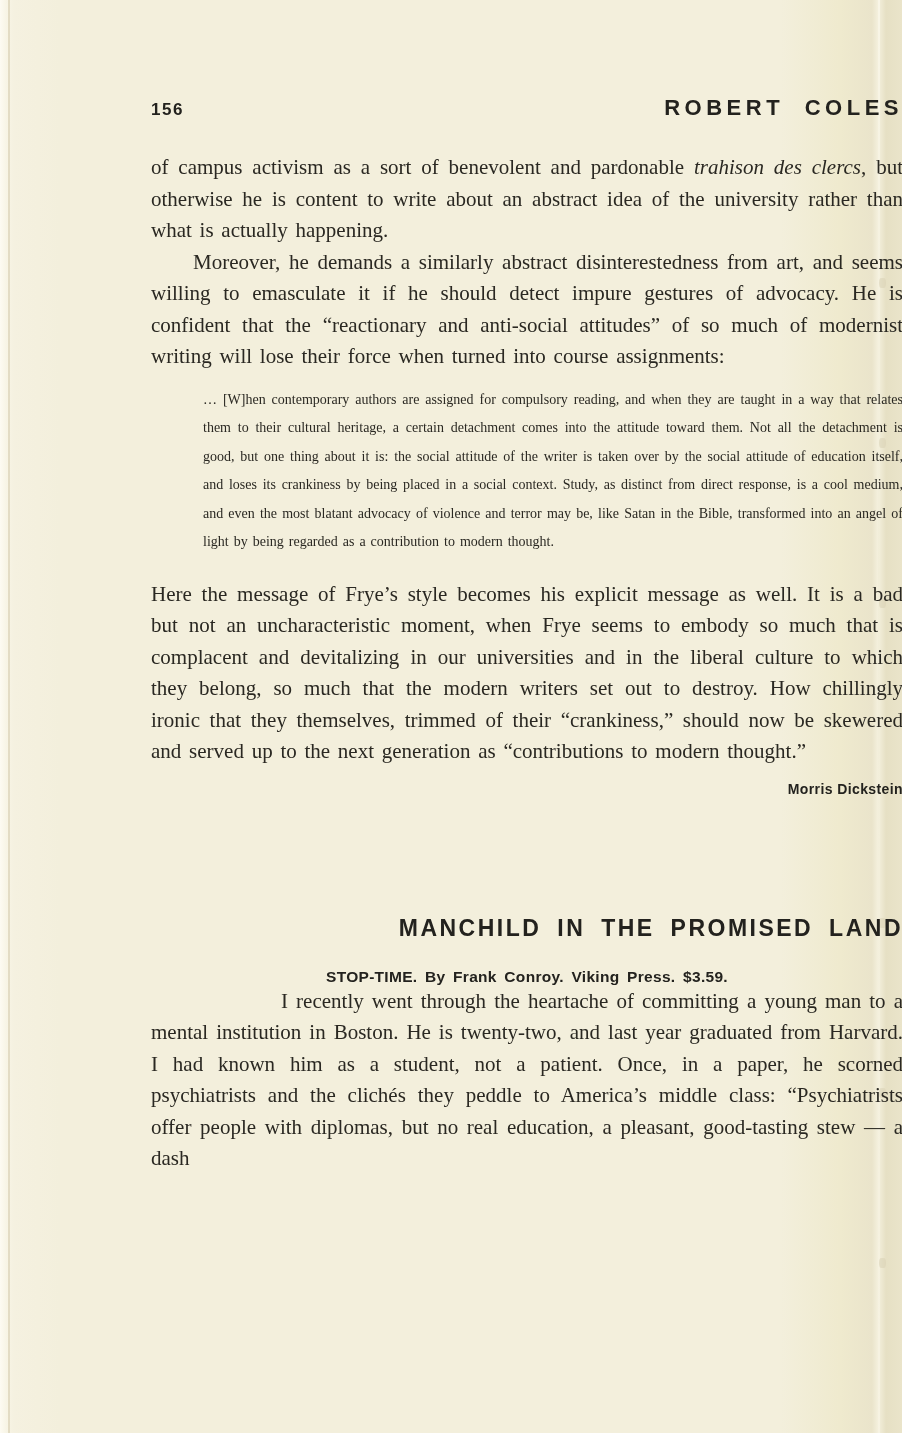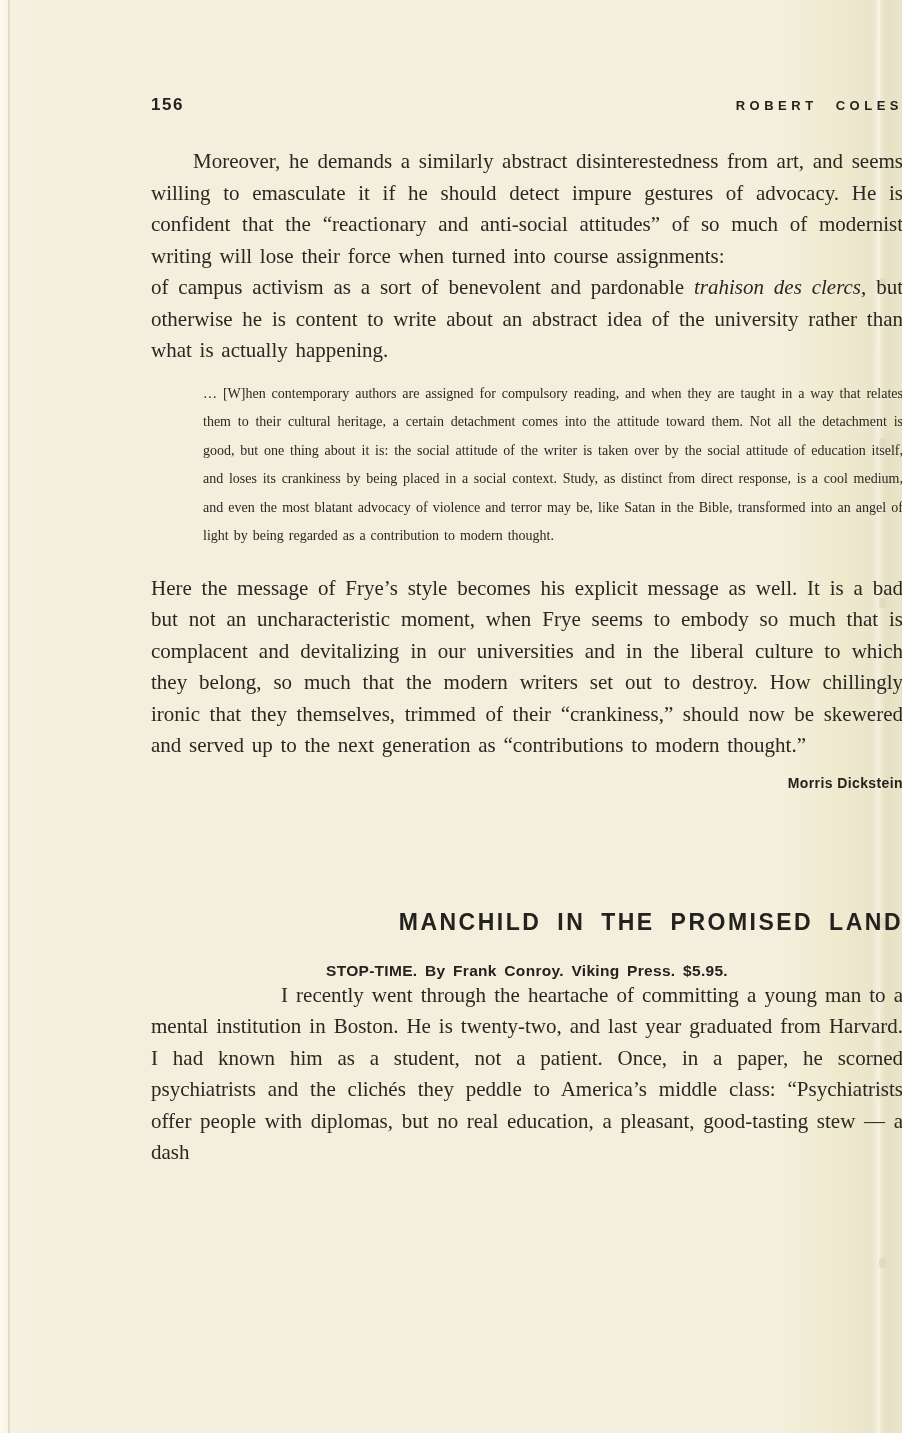--- a/index.html
+++ b/index.html
@@ -38,21 +38,21 @@
     color:#2a2822;
     margin-left:48px;
   }
   header.running{
     display:flex;justify-content:space-between;align-items:baseline;
     font-family:"Liberation Sans", sans-serif;
     font-weight:700;color:#23221e;
     margin-bottom:31px;
   }
   .pagenum{font-size:17px;letter-spacing:1.5px;}
-  .runhead{font-size:13px;letter-spacing:4.5px;word-spacing:10px;text-align:center;}
+  .runhead{font-size:22px;letter-spacing:4.5px;word-spacing:10px;text-align:center;}
   p.body{
     margin:0;
     font-size:21px;line-height:31.5px;
     text-align:justify;
     word-spacing:2.5px;
   }
   p.body.indent{text-indent:42px;}
   p.body.big-indent{text-indent:130px;}
   em.booktitle{font-style:italic;}
   blockquote.extract{
@@ -98,30 +98,30 @@
   <div class="notch" style="top:1088px"></div>
   <div class="notch" style="top:1258px"></div>
 
   <div class="content">
 
     <header class="running">
       <span class="pagenum">156</span>
       <span class="runhead">ROBERT COLES</span>
     </header>
 
+    <p class="body"><span>of campus activism as a sort of benevolent and pardonable </span><em class="booktitle">trahison des clercs</em><span>, but otherwise he is content to write about an abstract idea of the university rather than what is actually happening.</span></p>
+
     <p class="body indent">Moreover, he demands a similarly abstract disinterestedness from art, and seems willing to emasculate it if he should detect impure gestures of advocacy. He is confident that the “reactionary and anti-social attitudes” of so much of modernist writing will lose their force when turned into course assignments:</p>
-
-    <p class="body"><span>of campus activism as a sort of benevolent and pardonable </span><em class="booktitle">trahison des clercs</em><span>, but otherwise he is content to write about an abstract idea of the university rather than what is actually happening.</span></p>
 
     <blockquote class="extract">… [W]hen contemporary authors are assigned for compulsory reading, and when they are taught in a way that relates them to their cultural heritage, a certain detachment comes into the attitude toward them. Not all the detachment is good, but one thing about it is: the social attitude of the writer is taken over by the social attitude of education itself, and loses its crankiness by being placed in a social context. Study, as distinct from direct response, is a cool medium, and even the most blatant advocacy of violence and terror may be, like Satan in the Bible, transformed into an angel of light by being regarded as a contribution to modern thought.</blockquote>
 
     <p class="body">Here the message of Frye’s style becomes his explicit message as well. It is a bad but not an uncharacteristic moment, when Frye seems to embody so much that is complacent and devitalizing in our universities and in the liberal culture to which they belong, so much that the modern writers set out to destroy. How chillingly ironic that they themselves, trimmed of their “crankiness,” should now be skewered and served up to the next generation as “contributions to modern thought.”</p>
 
     <div class="signature">Morris Dickstein</div>
 
     <h2 class="review-title">MANCHILD IN THE PROMISED LAND</h2>
 
-    <div class="citation">STOP-TIME. By Frank Conroy. Viking Press. $5.95.</div>
+    <div class="citation">STOP-TIME. By Frank Conroy. Viking Press. $3.59.</div>
 
     <p class="body big-indent opening">I recently went through the heartache of committing a young man to a mental institution in Boston. He is twenty-two, and last year graduated from Harvard. I had known him as a student, not a patient. Once, in a paper, he scorned psychiatrists and the clichés they peddle to America’s middle class: “Psychiatrists offer people with diplomas, but no real education, a pleasant, good-tasting stew — a dash</p>
 
   </div>
 </div>
 
 </body></html>

